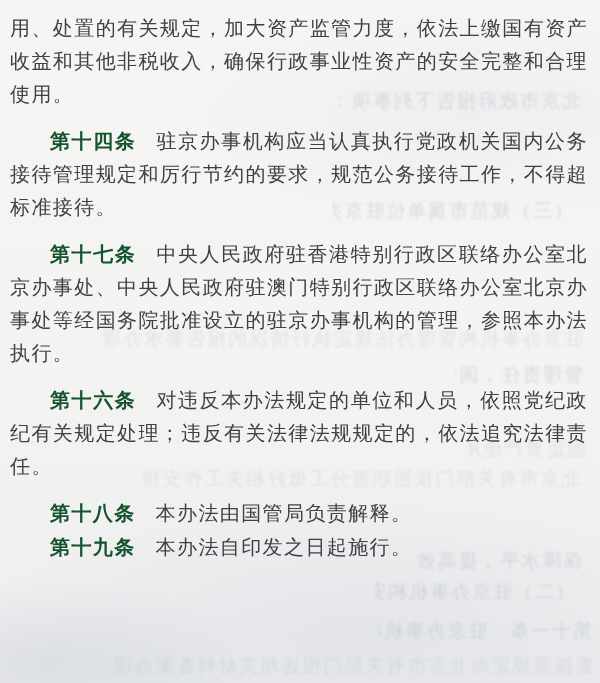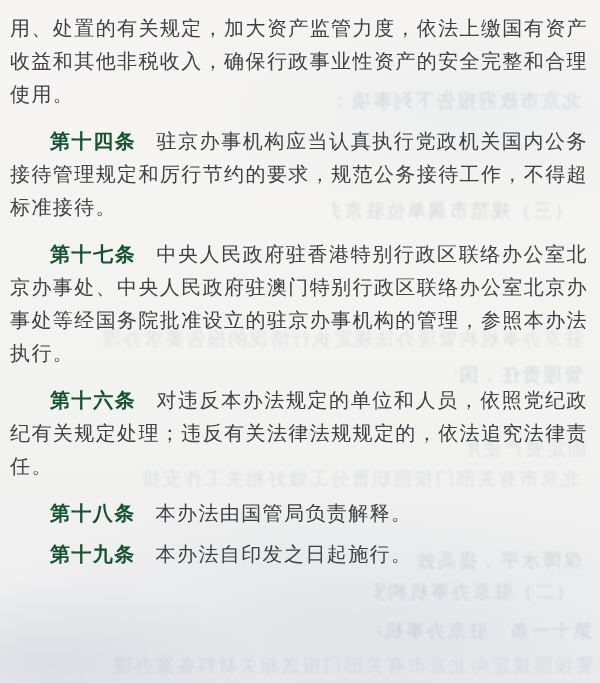--- a/index.html
+++ b/index.html
@@ -53,21 +53,21 @@
     width: 578px;
     color: #3f4045;
     font-size: 20px;
     line-height: 33px;
     letter-spacing: 1.4px;
     text-align: justify;
     text-justify: inter-character;
   }
   .para { margin: 0 0 14px 0; }
   .para.indent { text-indent: 2em; }
-  .para.tight { margin-bottom: 8px; }
+  .para.tight { margin-bottom: 1px; }
   .para.last { margin-bottom: 0; }
   .article-label { color: #14532d; }
   .article-label:not(:empty) {
     font-weight: 700;
     margin-right: 1em;
   }
 </style>
 </head>
 <body>
 

